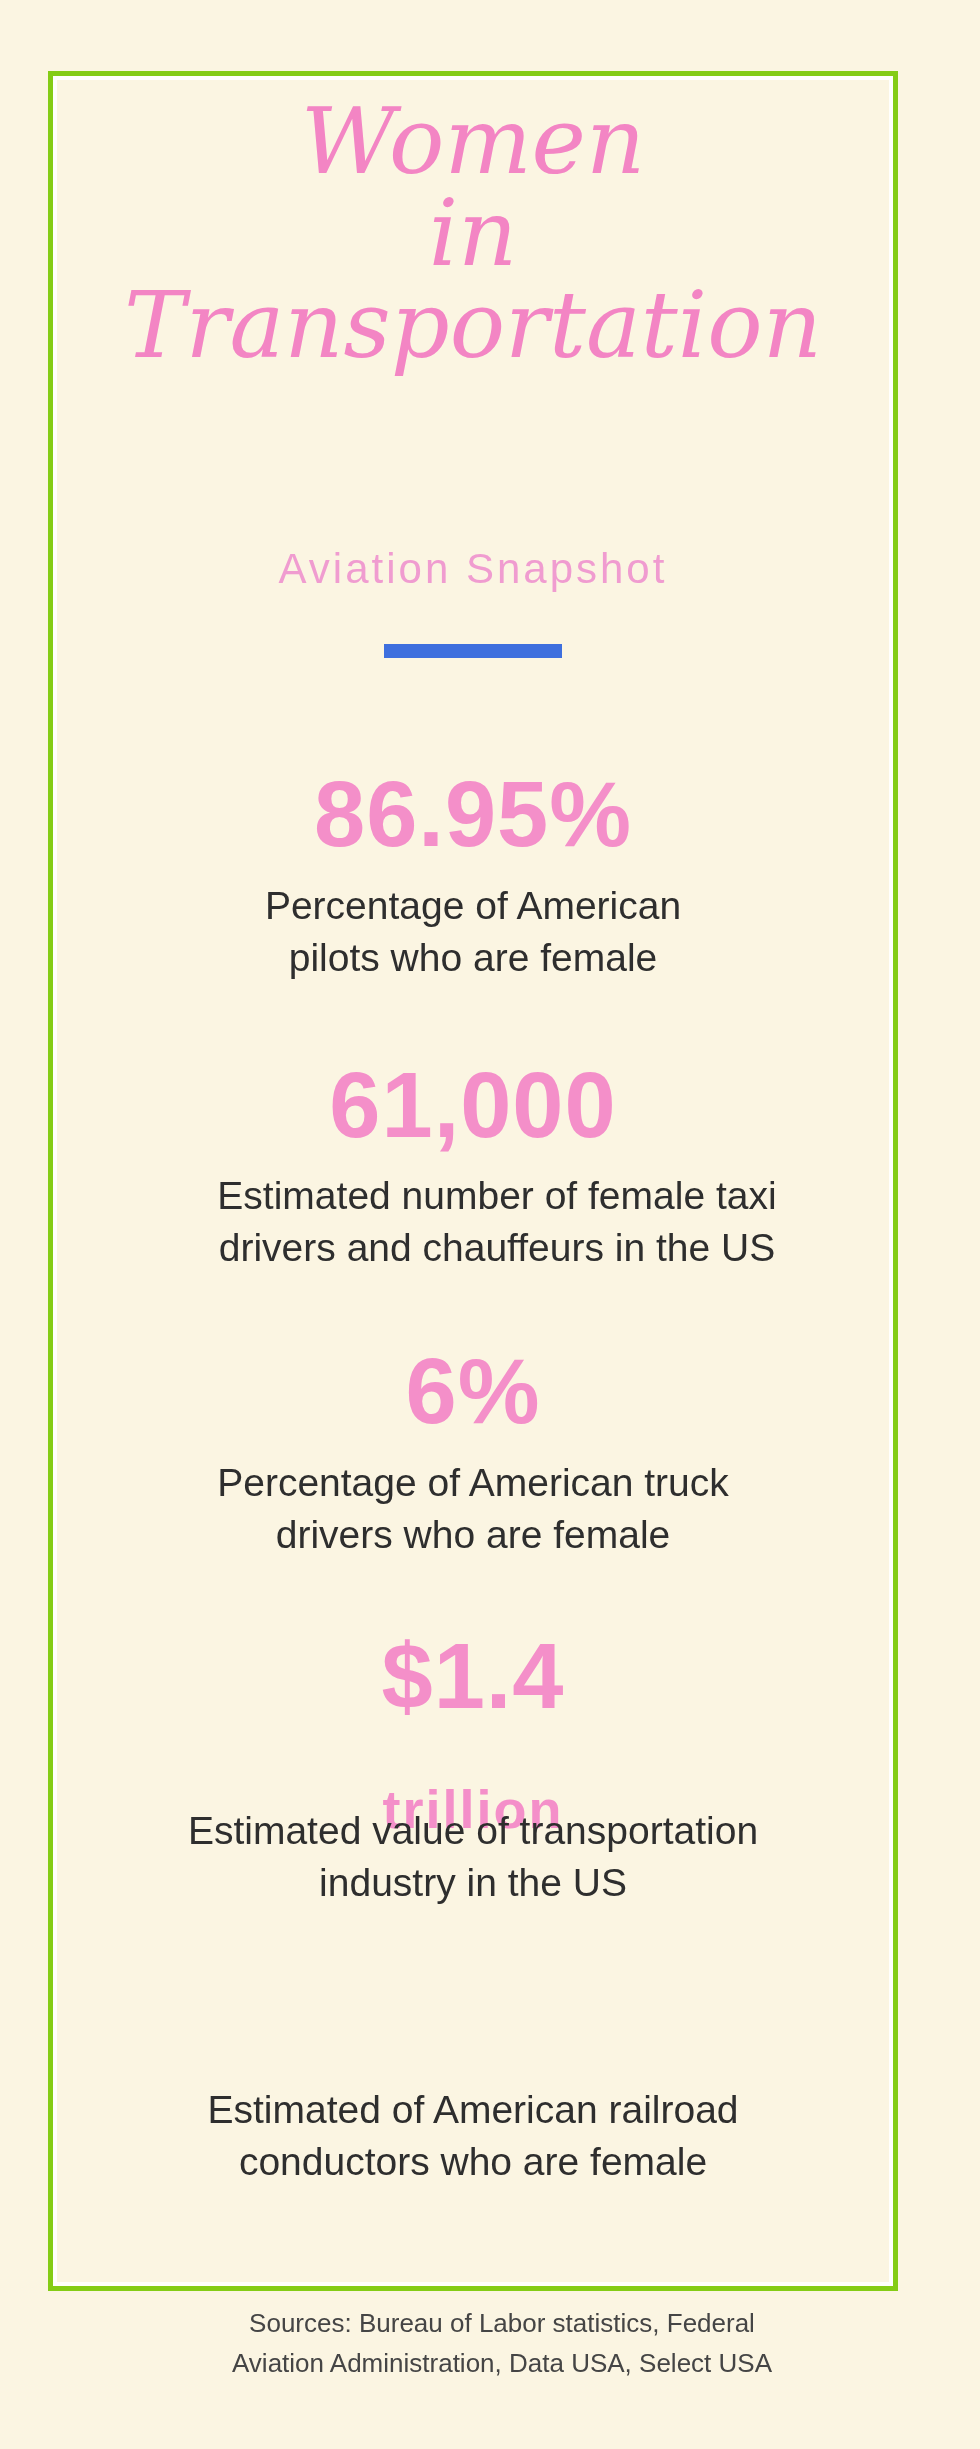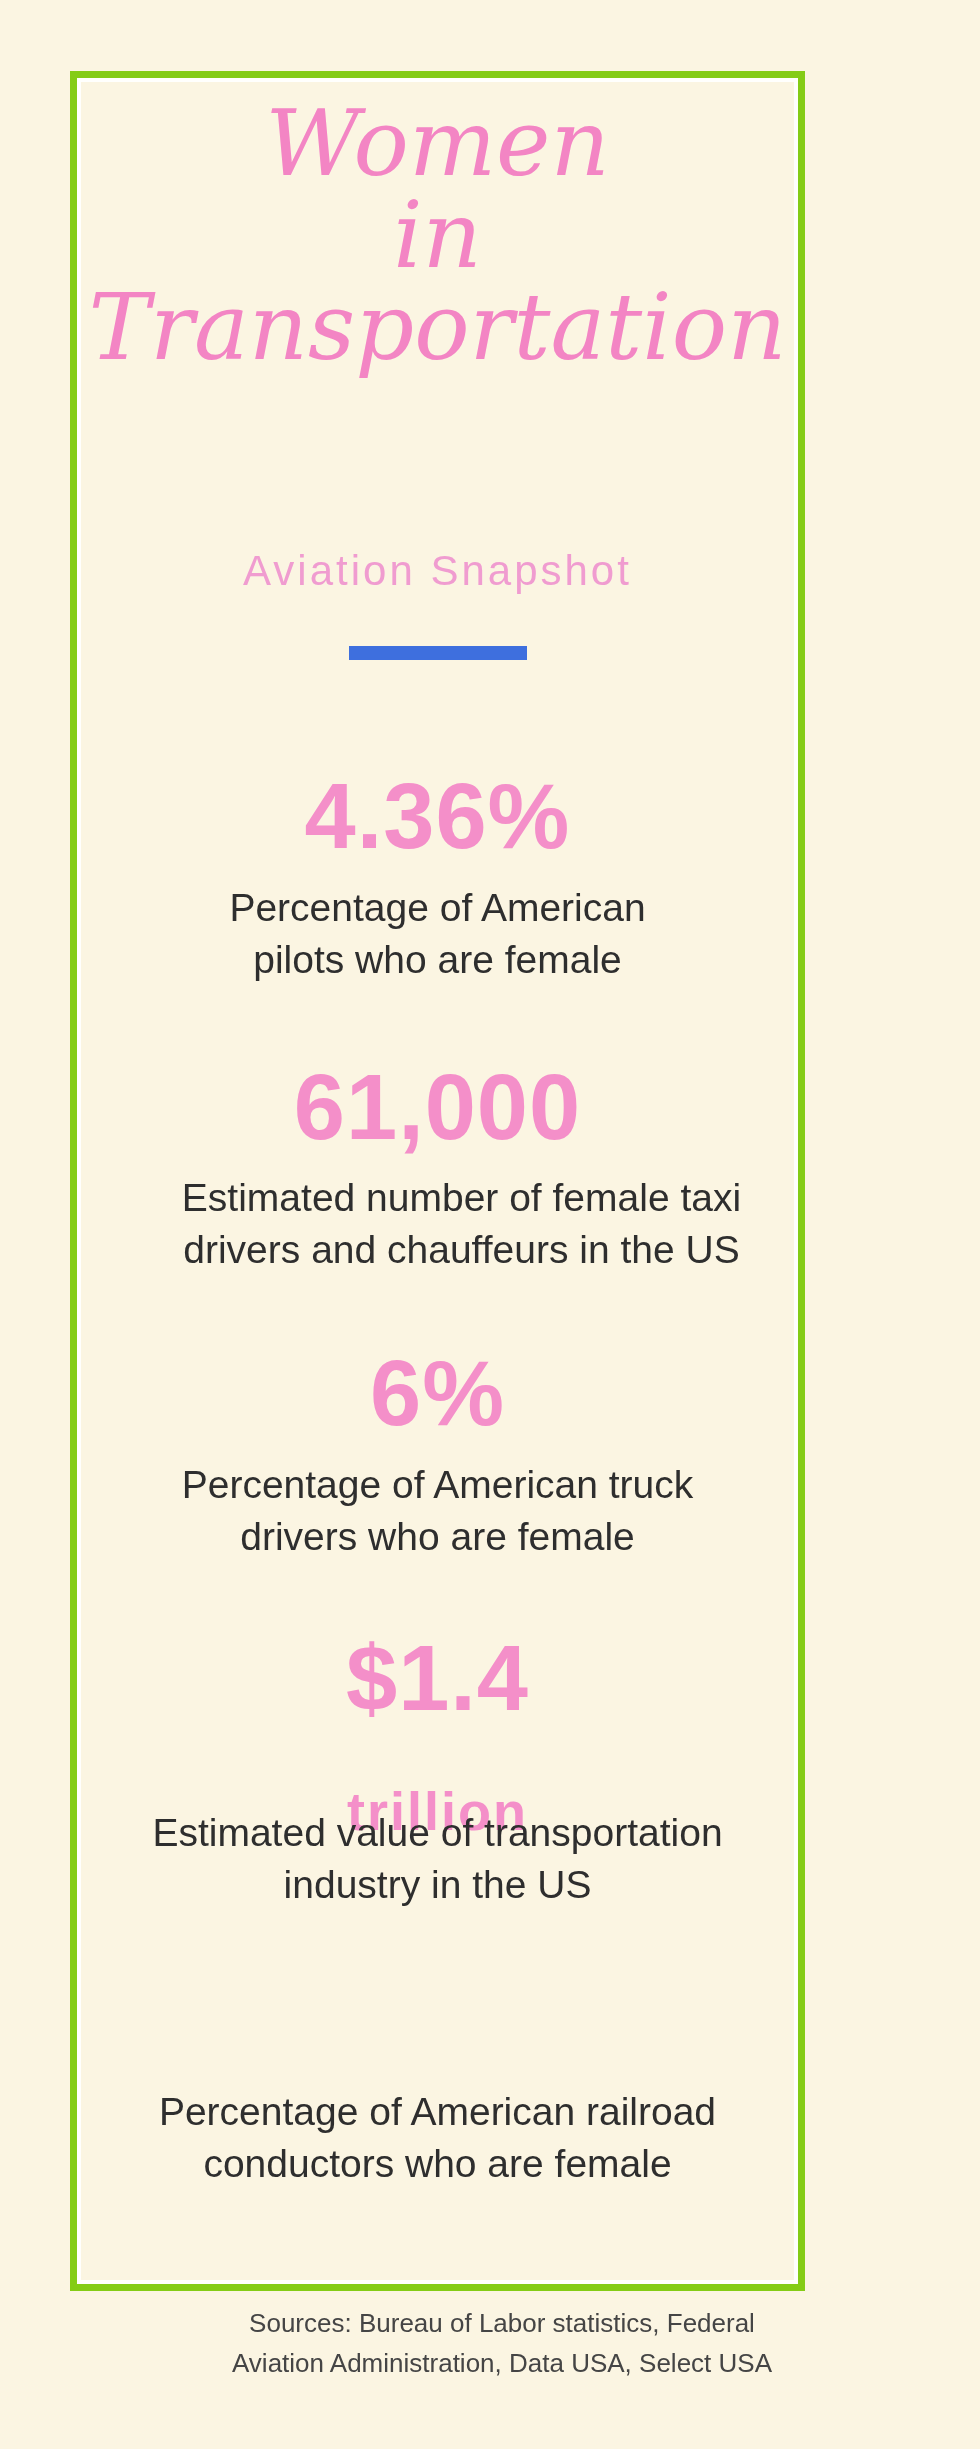--- a/index.html
+++ b/index.html
@@ -5,24 +5,24 @@
   html,body{margin:0;padding:0;}
   body{
     width:980px;height:2449px;
     position:relative;
     background:#FBF5E2;
     font-family:"Liberation Sans", sans-serif;
     overflow:hidden;
   }
   .frame{
     position:absolute;
-    left:70px;top:71px;
-    width:735px;height:2220px;
+    left:48px;top:71px;
+    width:850px;height:2220px;
     box-sizing:border-box;
-    border:7px solid #84cc16;
+    border:5px solid #84cc16;
     box-shadow:inset 0 0 0 4px rgba(255,255,255,0.92);
     background:transparent;
   }
   .frame > *{position:absolute;left:0;right:0;text-align:center;}
   .title{
     top:20px;
     font-family:"DejaVu Serif", serif;
     font-style:italic;
     font-size:92px;
     line-height:92px;
@@ -84,35 +84,35 @@
 </head>
 <body>
 
 <div class="frame">
   <div class="title">Women
 in
 Transportation</div>
   <div class="subtitle">Aviation Snapshot</div>
   <div class="divider"></div>
 
-  <div class="stat-value v1">4.36%</div>
+  <div class="stat-value v1">86.95%</div>
   <div class="stat-desc d1">Percentage of American
 pilots who are female</div>
 
   <div class="stat-value v2">61,000</div>
   <div class="stat-desc d2">Estimated number of female taxi
 drivers and chauffeurs in the US</div>
 
   <div class="stat-value v3">6%</div>
   <div class="stat-desc d3">Percentage of American truck
 drivers who are female</div>
 
   <div class="stat-value v4">$1.4</div>
   <div class="stat-sub s4">trillion</div>
   <div class="stat-desc d4">Estimated value of transportation
 industry in the US</div>
 
-  <div class="stat-desc d5">Percentage of American railroad
+  <div class="stat-desc d5">Estimated of American railroad
 conductors who are female</div>
 </div>
 
 <div class="sources">Sources: Bureau of Labor statistics, Federal
 Aviation Administration, Data USA, Select USA</div>
 
 </body></html>

